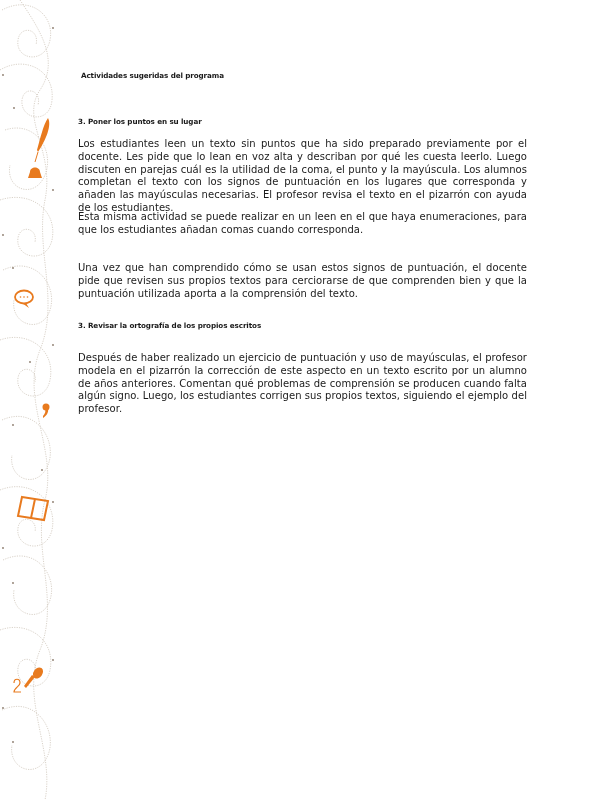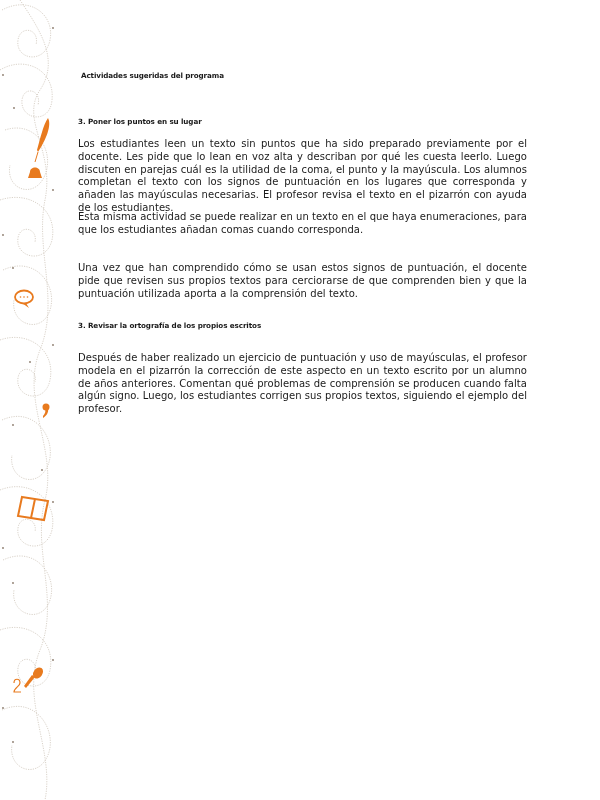--- a/index.html
+++ b/index.html
@@ -90,18 +90,18 @@
     <path d="M35,677 L26,688 L24,686 L32,675 Z" fill="#e87a1e"></path>
     <path d="M14,683 C14,678 20,678 20,683 C20,686 14,688 14,692 L21,692" fill="none" stroke="#e87a1e" stroke-width="1.2"></path>
   </g>
 </svg>
 
 <div class="content">
   <div class="doc-title">Actividades sugeridas del programa</div>
 
   <div class="h" style="top:117px">3. Poner los puntos en su lugar</div>
   <div class="p" style="top:138px">Los estudiantes leen un texto sin puntos que ha sido preparado previamente por el docente. Les pide que lo lean en voz alta y describan por qué les cuesta leerlo. Luego discuten en parejas cuál es la utilidad de la coma, el punto y la mayúscula. Los alumnos completan el texto con los signos de puntuación en los lugares que corresponda y añaden las mayúsculas necesarias. El profesor revisa el texto en el pizarrón con ayuda de los estudiantes.</div>
-  <div class="p" style="top:211px">Esta misma actividad se puede realizar en un texto en el que haya enumeraciones, para que los estudiantes añadan comas cuando corresponda.</div>
+  <div class="p" style="top:211px">Esta misma actividad se puede realizar en un leen en el que haya enumeraciones, para que los estudiantes añadan comas cuando corresponda.</div>
   <div class="p" style="top:262px">Una vez que han comprendido cómo se usan estos signos de puntuación, el docente pide que revisen sus propios textos para cerciorarse de que comprenden bien y que la puntuación utilizada aporta a la comprensión del texto.</div>
 
   <div class="h" style="top:321px">3. Revisar la ortografía de los propios escritos</div>
   <div class="p" style="top:352px">Después de haber realizado un ejercicio de puntuación y uso de mayúsculas, el profesor modela en el pizarrón la corrección de este aspecto en un texto escrito por un alumno de años anteriores. Comentan qué problemas de comprensión se producen cuando falta algún signo. Luego, los estudiantes corrigen sus propios textos, siguiendo el ejemplo del profesor.</div>
 </div>
 
 </body></html>

